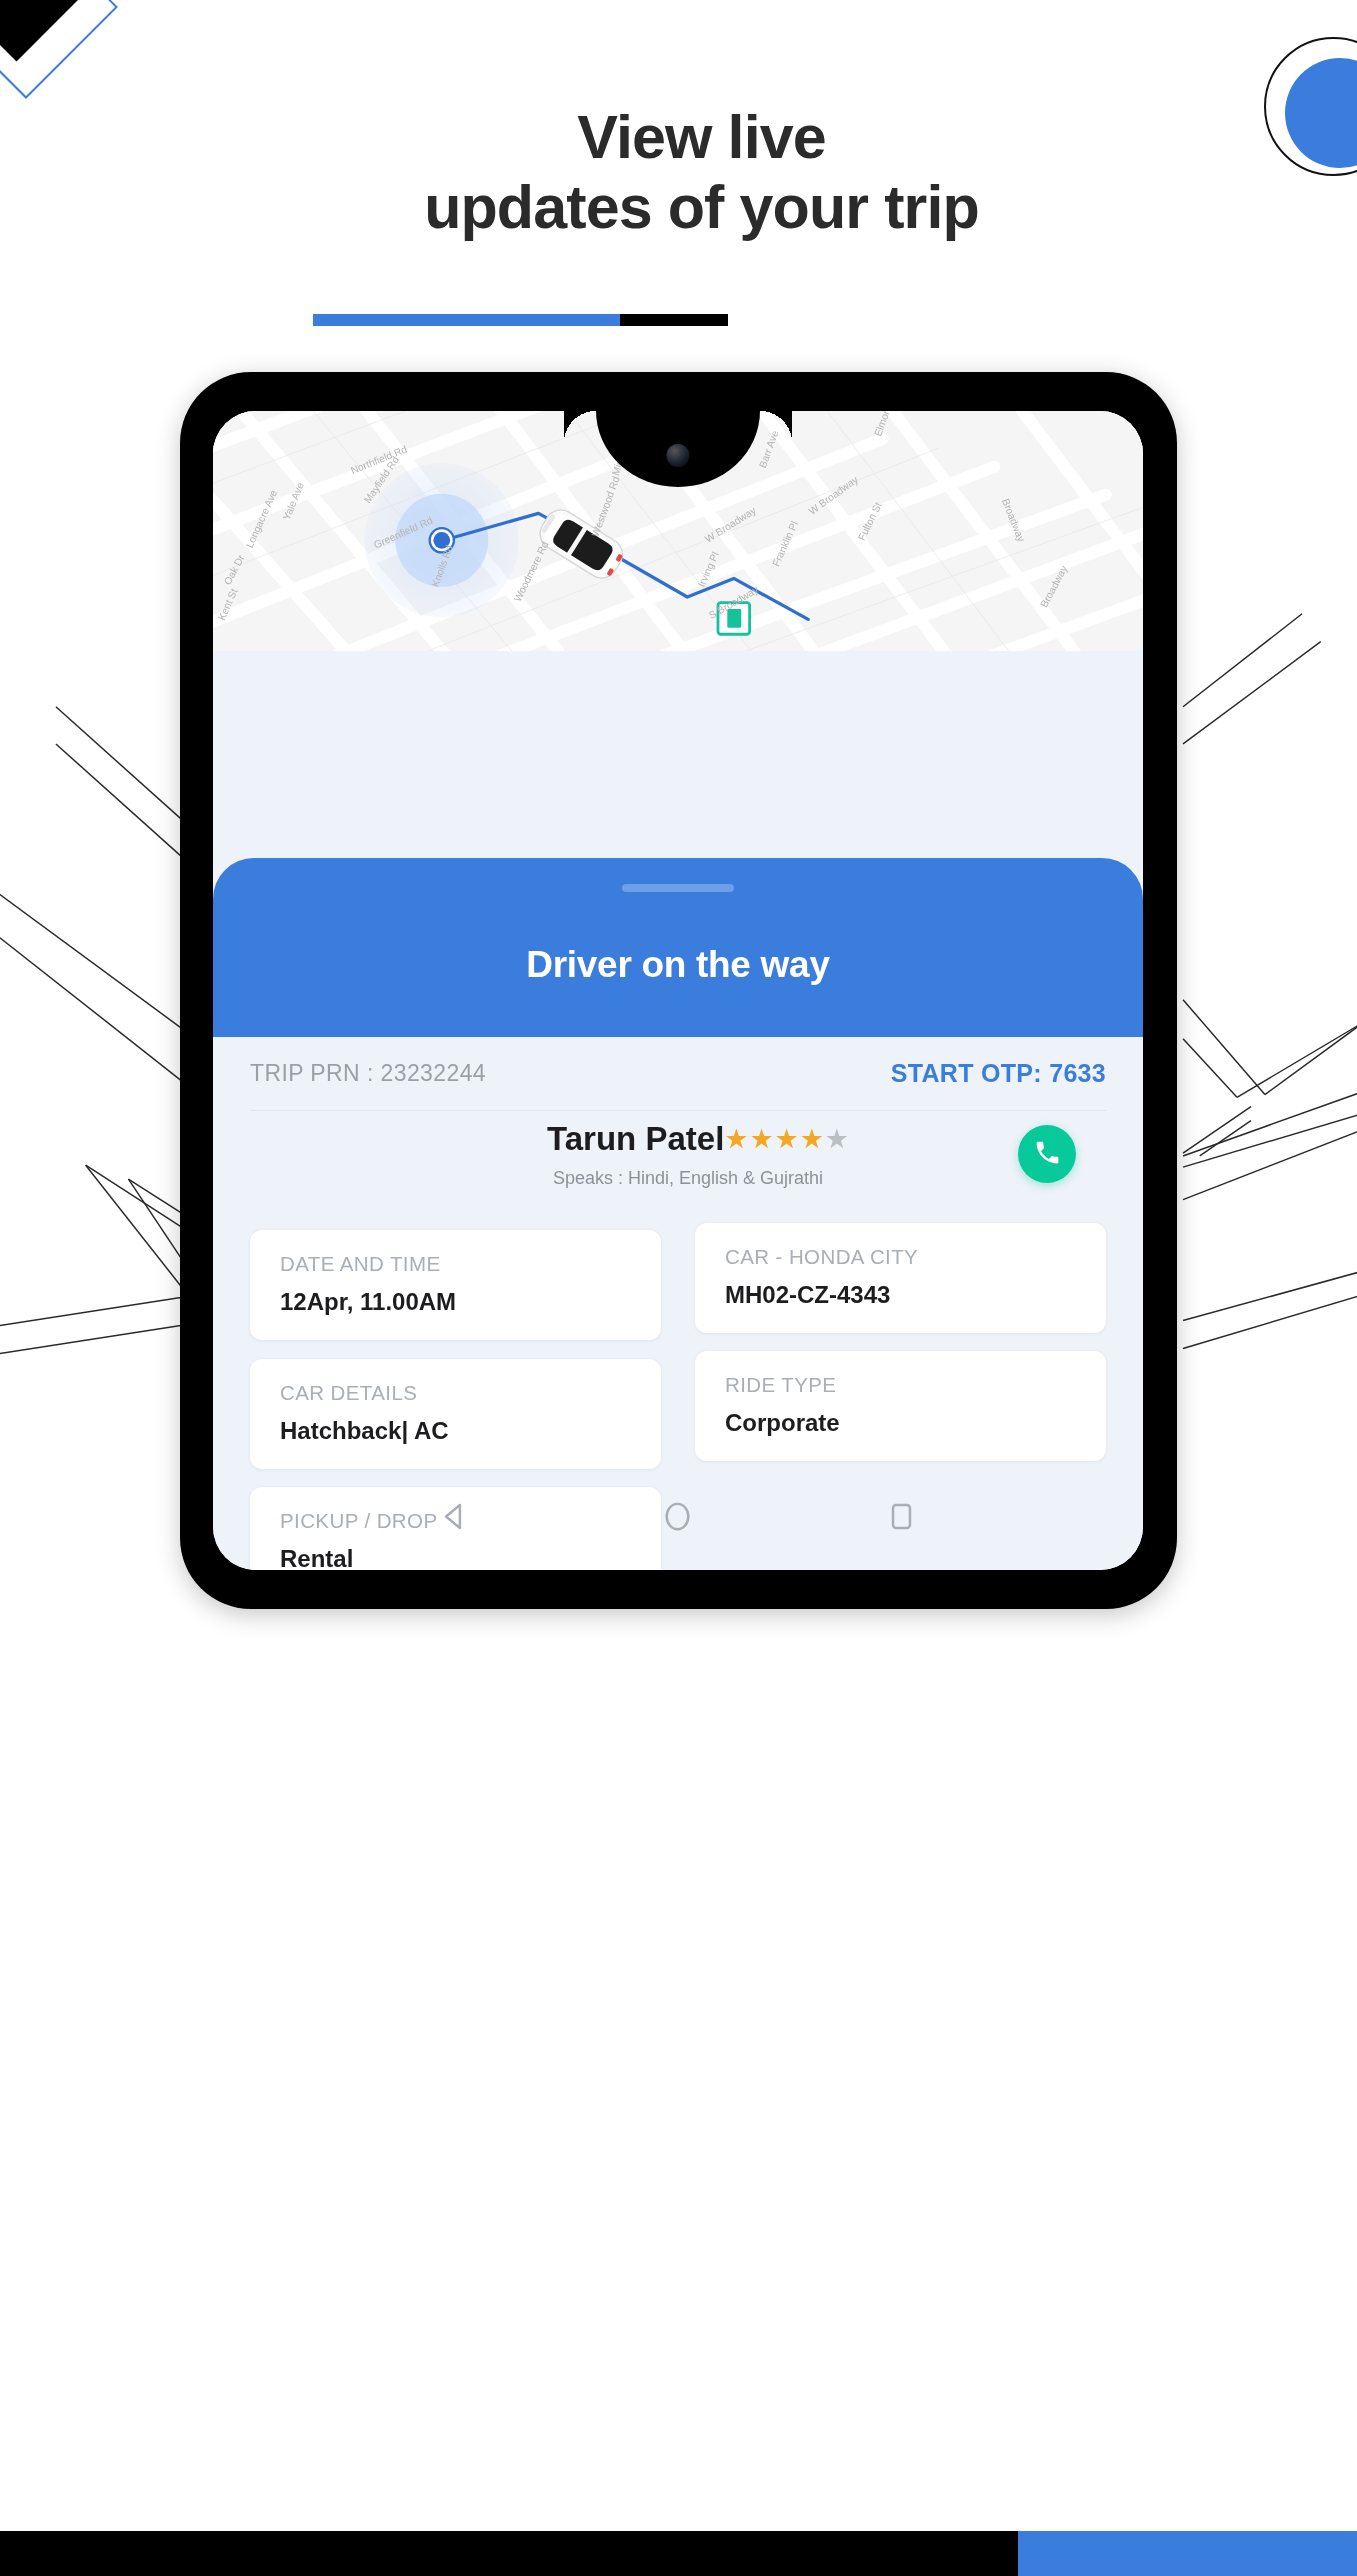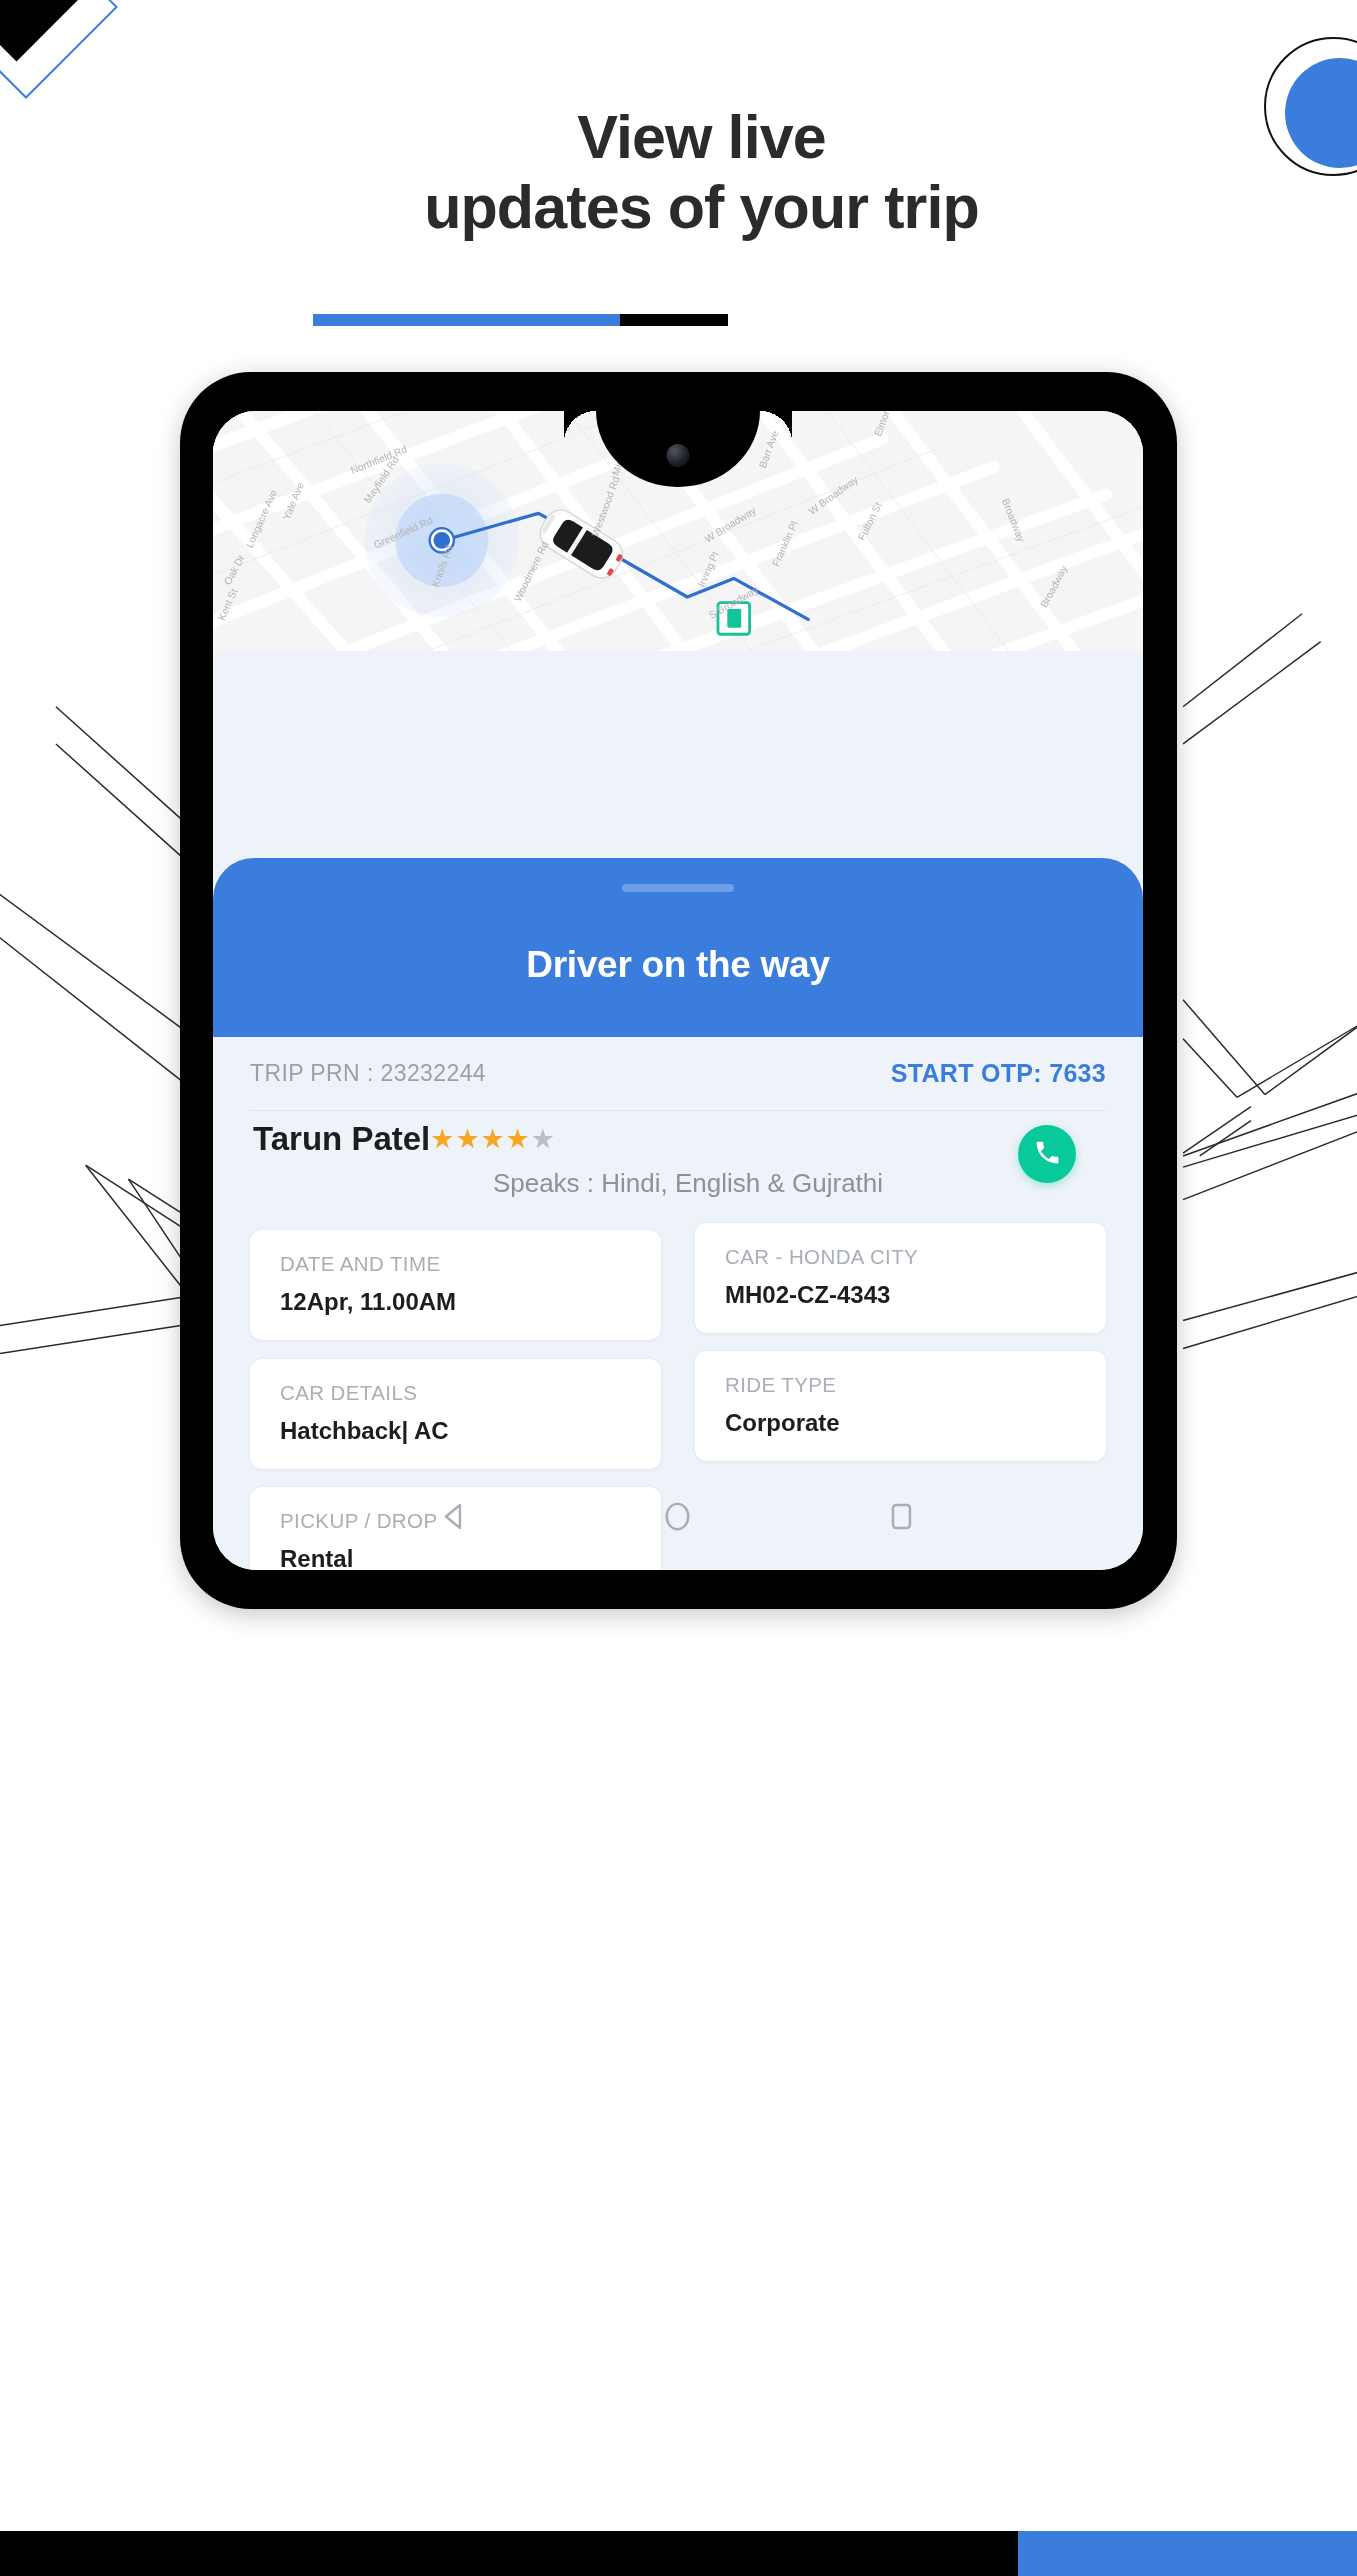--- a/index.html
+++ b/index.html
@@ -138,29 +138,29 @@
   #start-otp { font-size: 25px; color: #3b7ddd; font-weight: bold; letter-spacing: 0.3px; }
   #trip-divider {
     position: absolute; left: 37px; top: 73px; width: 856px; height: 0.9px;
     background: #dfe4ee;
   }
 
   
   #driver-block { position: absolute; left: 0; top: 79px; width: 930px; height: 110px; }
   #driver-text { position: absolute; left: 0; top: 0; width: 930px; text-align: center; }
   #driver-name-row {
-    display: flex; align-items: center; justify-content: flex-start; gap: 0;
+    display: flex; align-items: center; justify-content: center; gap: 0;
     height: 46px;
     margin-left: 40px;
   }
   #driver-name { font-size: 33px; font-weight: bold; color: #1d1d1f; }
   #driver-stars { display: flex; gap: 0.9px; font-size: 27px; line-height: 1; }
   .star-on { color: #f5a623; }
   .star-off { color: #b9bec7; }
-  #driver-langs { font-size: 26px; color: #8c919b; margin-top: 5.6px; margin-left: 20px; }
+  #driver-langs { font-size: 18px; color: #8c919b; margin-top: 5.6px; margin-left: 20px; }
   #call-button {
     position: absolute; right: 67px; top: 9.3px;
     width: 58px; height: 58px; border-radius: 50%;
     background: #08c99a;
     display: flex; align-items: center; justify-content: center;
     box-shadow: 0 2.8px 8.4px rgba(8,201,154,.34);
     cursor: pointer; border: none;
   }
   #call-button svg { width: 29px; height: 29px; fill: #ffffff; }
 

